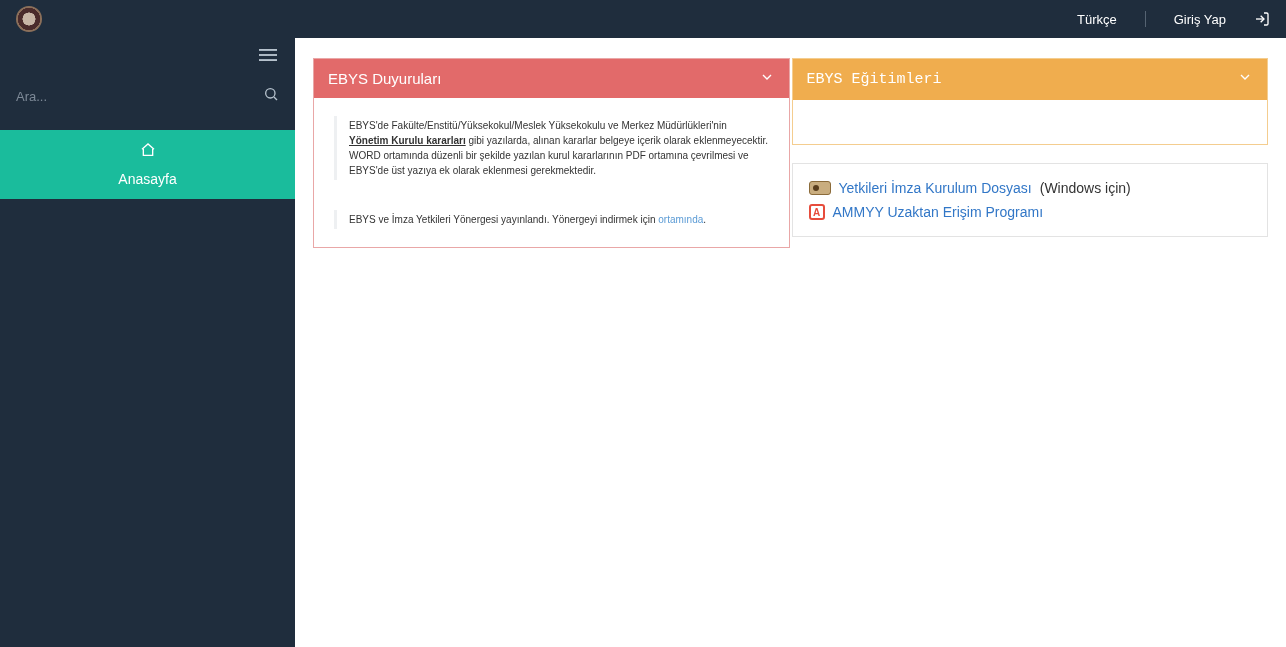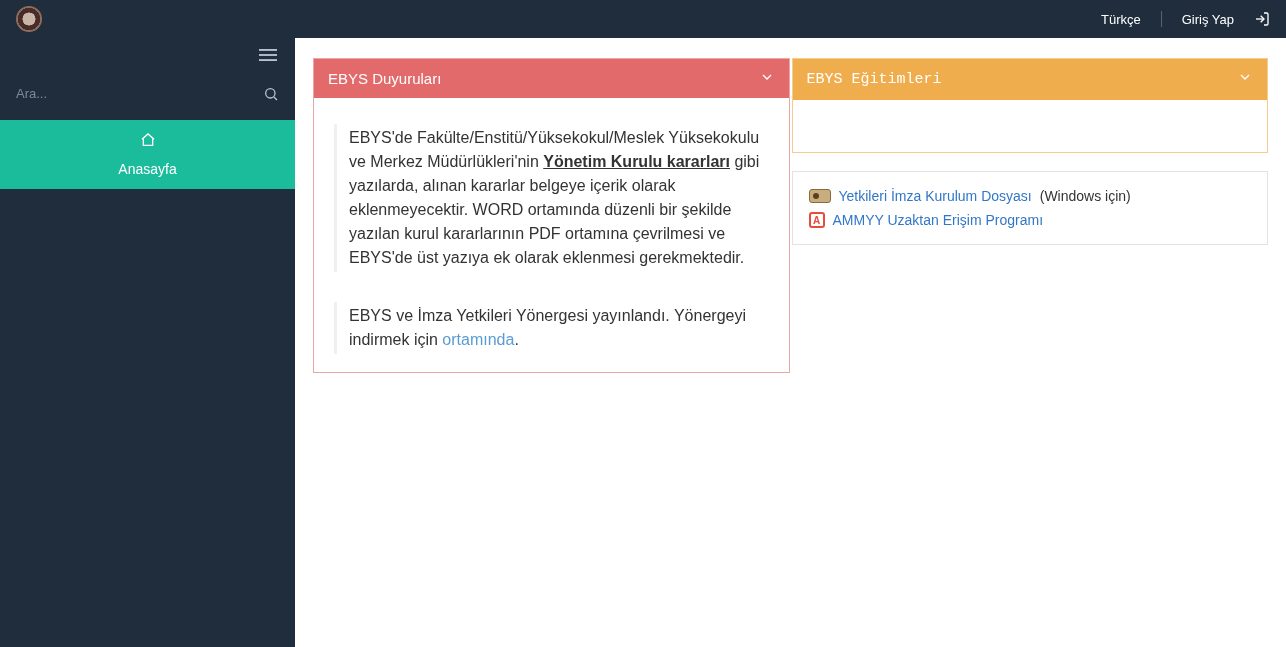--- a/index.html
+++ b/index.html
@@ -2,32 +2,32 @@
 <html><head>
 <meta charset="utf-8">
 <style>
 * { box-sizing: border-box; margin: 0; padding: 0; }
 html, body { height: 100%; font-family: -apple-system, BlinkMacSystemFont, "Segoe UI", Helvetica, Arial, sans-serif; }
 body { display: flex; flex-direction: column; overflow: hidden; }
 
 
 .topbar { background: #1f2d3d; height: 38px; display: flex; align-items: center; padding: 0 16px; color: #fff; }
 .topbar .logo { width: 26px; height: 26px; border-radius: 50%; background: radial-gradient(circle at center, #c8b6a6 35%, #4a2b2b 36% 60%, #8b6f5a 61%); display: inline-block; }
-.topbar-right { margin-left: auto; display: flex; align-items: center; gap: 20px; font-size: 13px; }
+.topbar-right { margin-left: auto; display: flex; align-items: center; gap: 28px; font-size: 13px; }
 .topbar-right .divider { width: 1px; height: 16px; background: #556372; }
 .topbar-right span { cursor: pointer; }
 .login-icon { display: inline-flex; align-items: center; }
 .login-icon svg { width: 16px; height: 16px; stroke: #fff; }
 
 
 .layout { flex: 1; display: flex; min-height: 0; }
 .sidebar { width: 295px; background: #1f2d3d; color: #b6c2cd; display: flex; flex-direction: column; position: relative; }
 .sidebar-toggle { display: flex; justify-content: flex-end; padding: 8px 18px 10px; }
 .sidebar-toggle svg { width: 18px; height: 18px; fill: #b6c2cd; cursor: pointer; }
-.search-row { display: flex; align-items: flex-start; padding: 8px 16px 14px; }
+.search-row { display: flex; align-items: center; padding: 8px 16px 24px; }
 .search-row input { flex: 1; background: transparent; border: none; color: #b6c2cd; font-size: 13px; outline: none; }
 .search-row input::placeholder { color: #7d8997; }
 .search-row .search-icon { width: 16px; height: 16px; stroke: #b6c2cd; cursor: pointer; }
 .nav { }
 .nav-item { display: flex; align-items: center; gap: 10px; padding: 12px 18px; font-size: 14px; color: #fff; cursor: pointer; position: relative; flex-direction: column; }
 .nav-item.active { background: #1abc9c; }
 .nav-item.active::after { content: ""; position: absolute; right: -10px; top: 50%; transform: translateY(-50%); width: 0; height: 0; border-top: 10px solid transparent; border-bottom: 10px solid transparent; border-right: 10px solid #fff; }
 .nav-item svg { width: 16px; height: 16px; stroke: #fff; fill: none; }
 .sidebar-footer { margin-top: auto; padding: 10px 16px; font-size: 11px; color: #7d8997; }
 
@@ -37,21 +37,21 @@
 .col { flex: 1; min-width: 0; }
 
 .panel { border: 1px solid #e3e3e3; margin-bottom: 18px; background: #fff; }
 .panel-header { display: flex; align-items: center; justify-content: space-between; color: #fff; padding: 10px 14px; font-size: 15px; cursor: pointer; }
 .panel-header.red { background: #e26a6a; }
 .panel-header.orange { background: #f0ad4e; }
 .panel-header.blue { background: #67809f; }
 .panel-header svg { width: 16px; height: 16px; stroke: #fff; fill: none; }
 .panel.red { border-color: #e9a7a7; }
 .panel.orange { border-color: #f4cd8f; font-family: Liberation Mono, monospace; }
-.panel-body { padding: 18px 20px; font-size: 16px; color: #333; margin-top: 8px; }
+.panel-body { padding: 18px 20px; font-size: 10px; color: #333; }
 .panel-body.empty { min-height: 44px; }
 
 .announcement { border-left: 3px solid #eef0f2; padding: 2px 0 2px 12px; margin-bottom: 30px; line-height: 1.5; }
 .announcement:last-child { margin-bottom: 0; }
 .announcement .underline { text-decoration: underline; font-weight: 600; color: #333; }
 .announcement a { color: #5b9bd5; text-decoration: none; }
 
 .support-list { padding: 12px 16px; font-size: 14px; }
 .support-row { display: flex; align-items: center; gap: 8px; padding: 4px 0; }
 .support-row a { color: #3277c7; text-decoration: none; }

